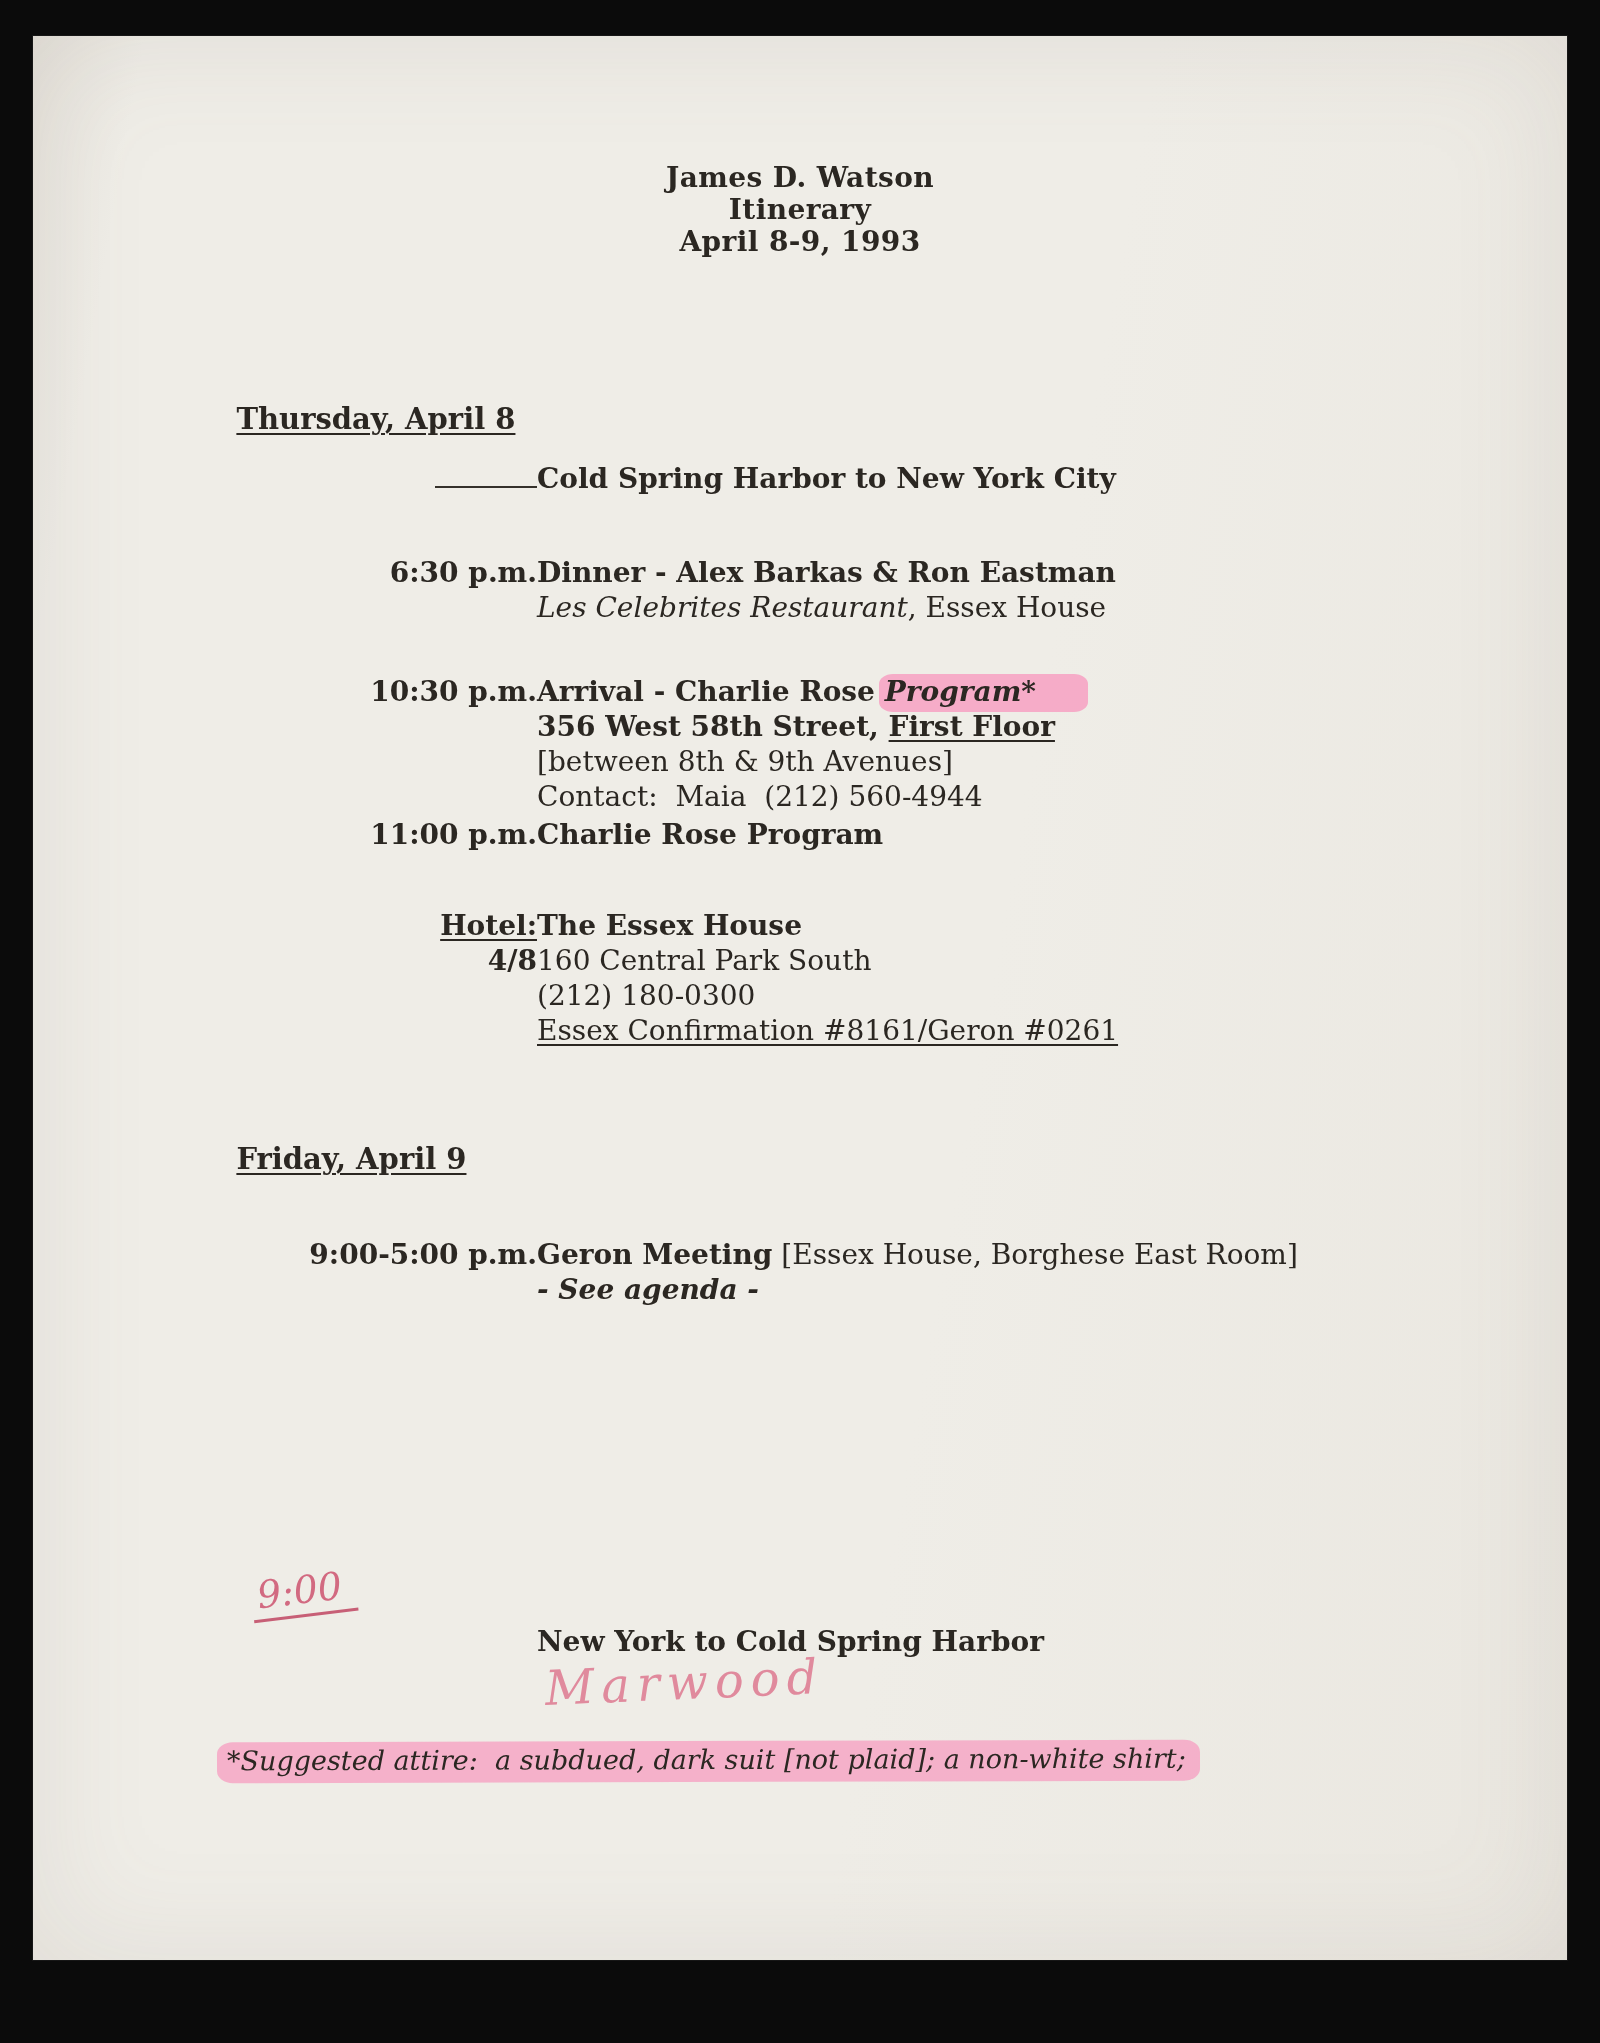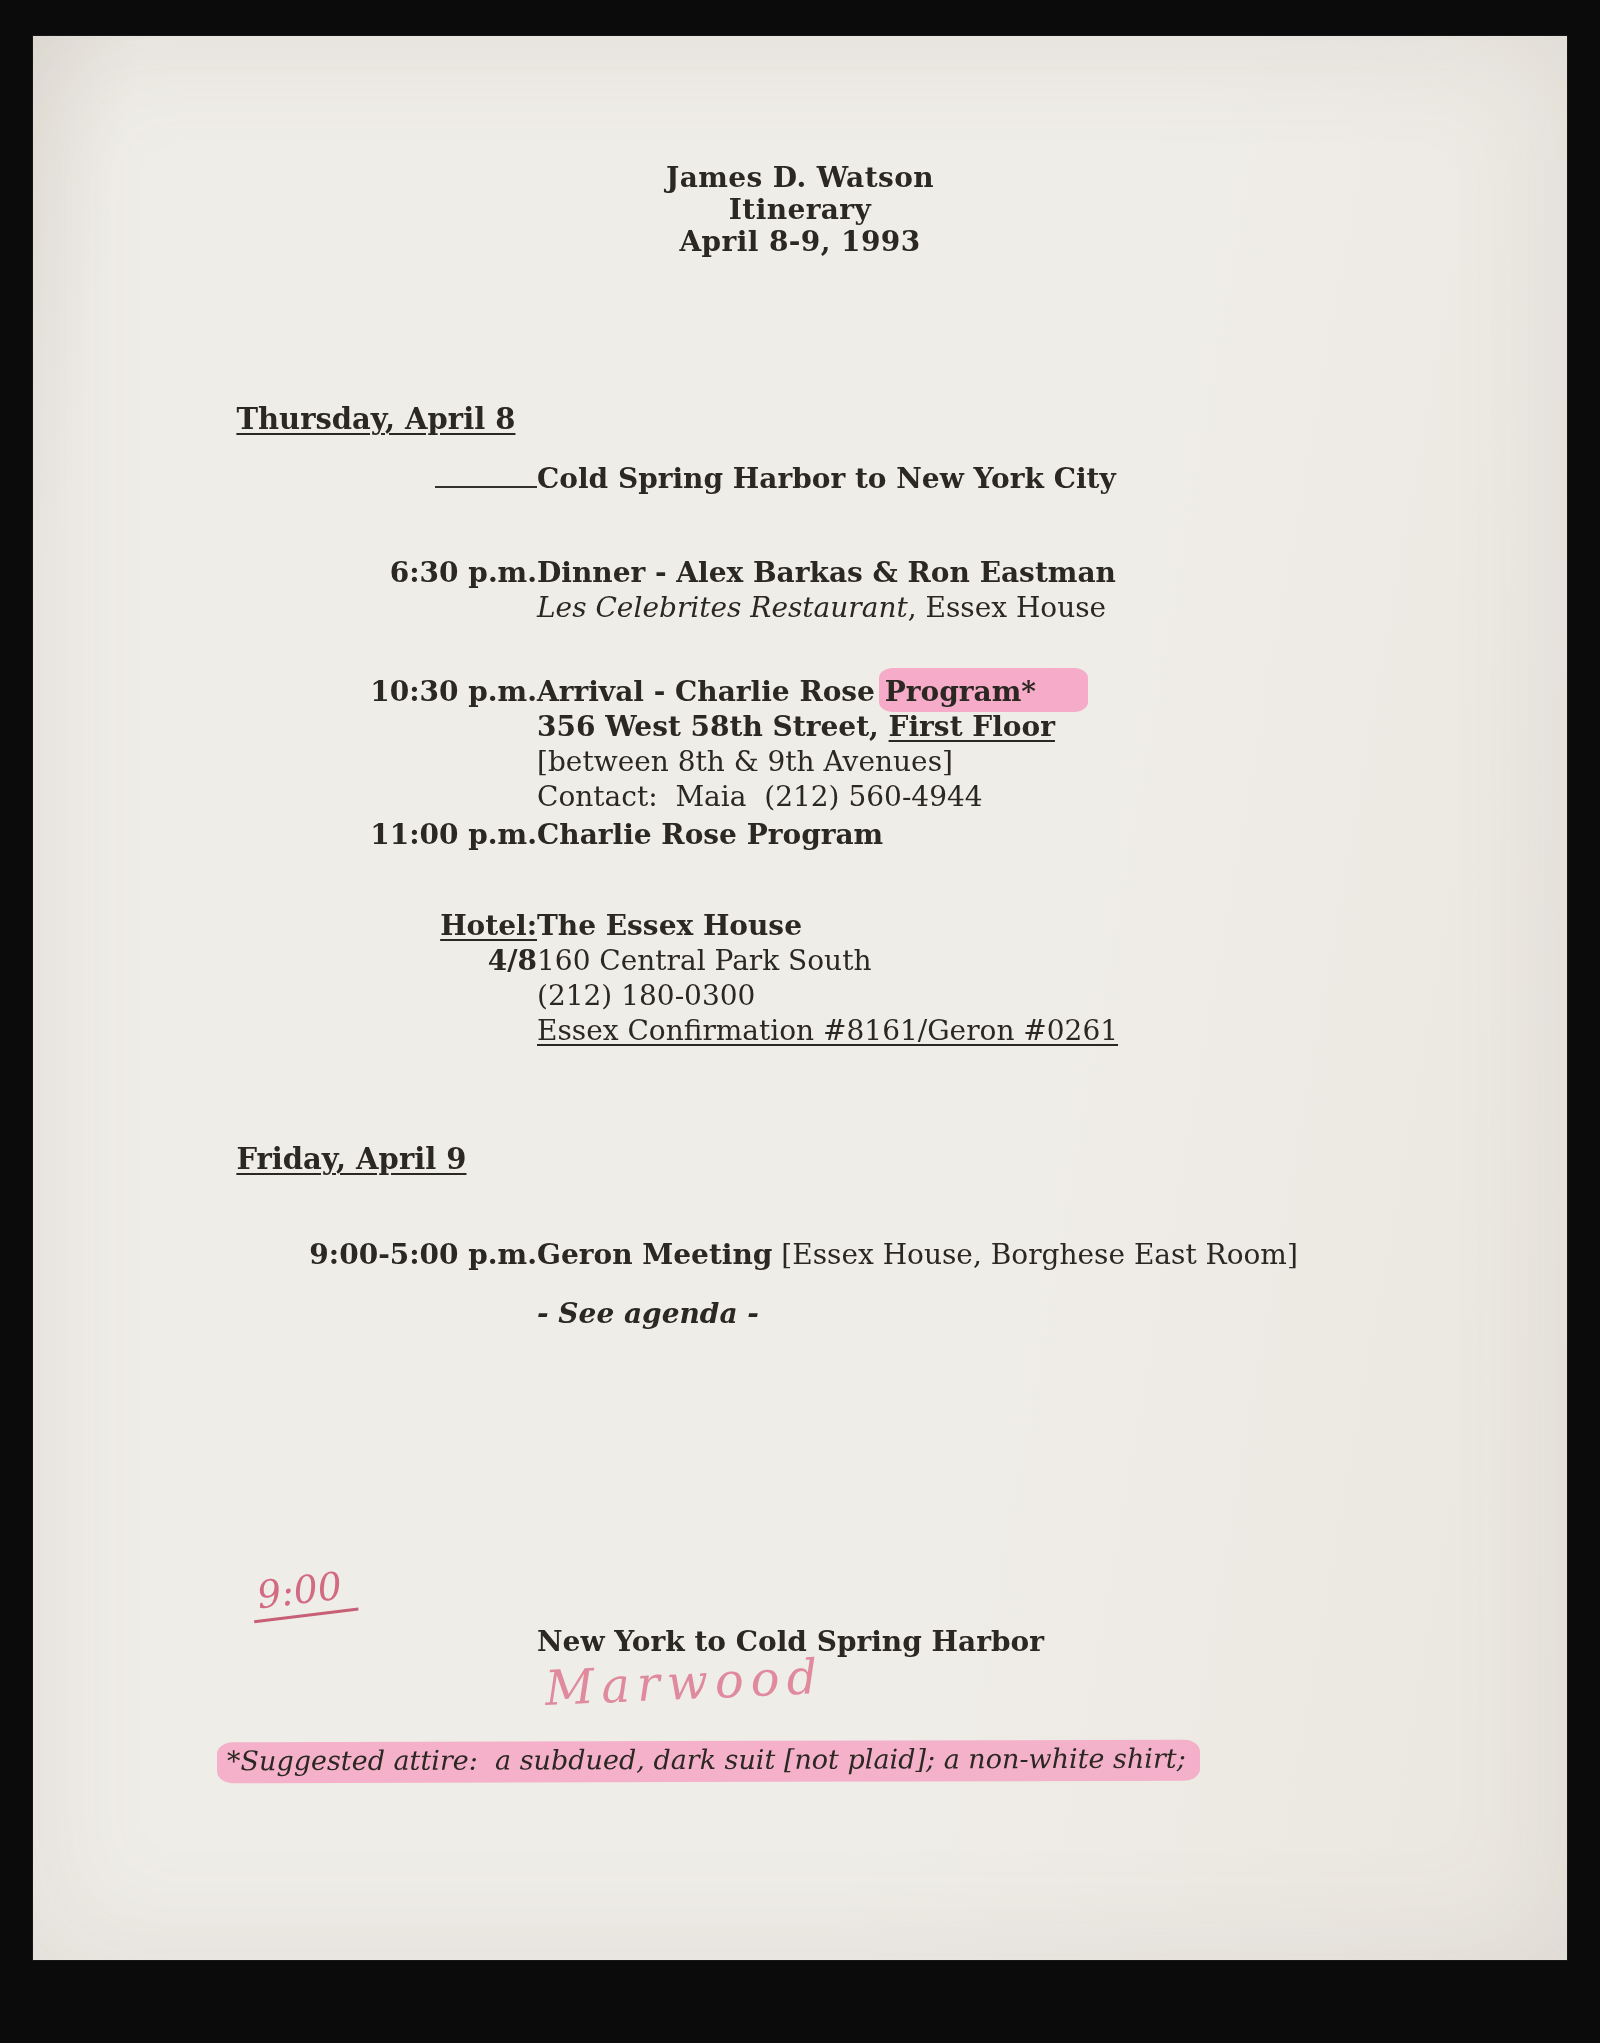--- a/index.html
+++ b/index.html
@@ -33,31 +33,32 @@
   .desc > div{white-space:pre-wrap;}
   .b{font-weight:bold;}
   .i{font-style:italic;}
   .small{font-size:23px;line-height:33px;font-weight:bold;}
   .blank-line{
     display:inline-block;width:102px;height:2px;background:#35312b;
     margin-top:22px;
   }
   .hl{
     background:rgba(247,154,191,0.78);
-    padding:7px 52px 4px 6px;margin-left:-6px;
+    padding:1px 52px 4px 6px;margin-left:-6px;
     border-radius:14px/10px;
+    font-style:italic;
   }
   .hl-full{
     display:inline-block;
     background:rgba(247,154,191,0.72);
     padding:3px 14px 7px 10px;margin-left:-10px;
     border-radius:16px/12px;
     transform:rotate(-0.15deg);
   }
-  .agenda{margin-top:24px;}
+  .agenda{}
   .handwrite-time{
     position:absolute;left:218px;top:1532px;
     font-style:italic;font-size:38px;color:#d26a81;
     transform:rotate(-7deg);
     border-bottom:3px solid #c75f76;
     padding:0 14px 2px 6px;
   }
   .signature{
     position:absolute;left:512px;top:1618px;
     font-style:italic;font-size:48px;color:#e08a9d;

